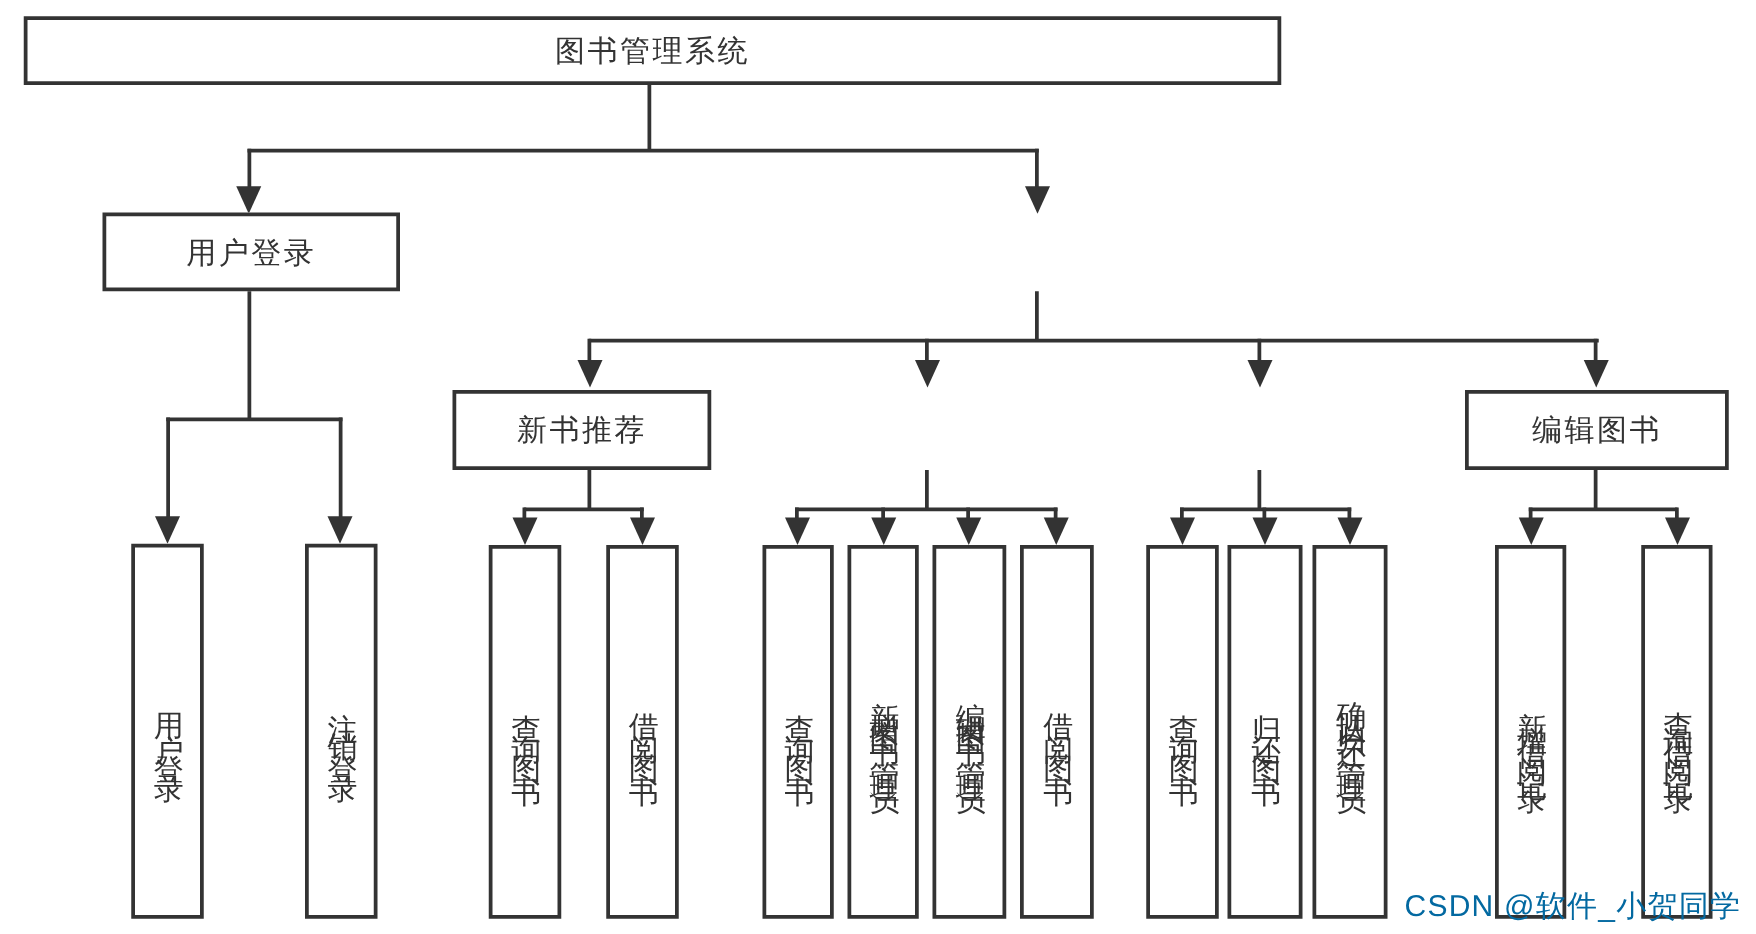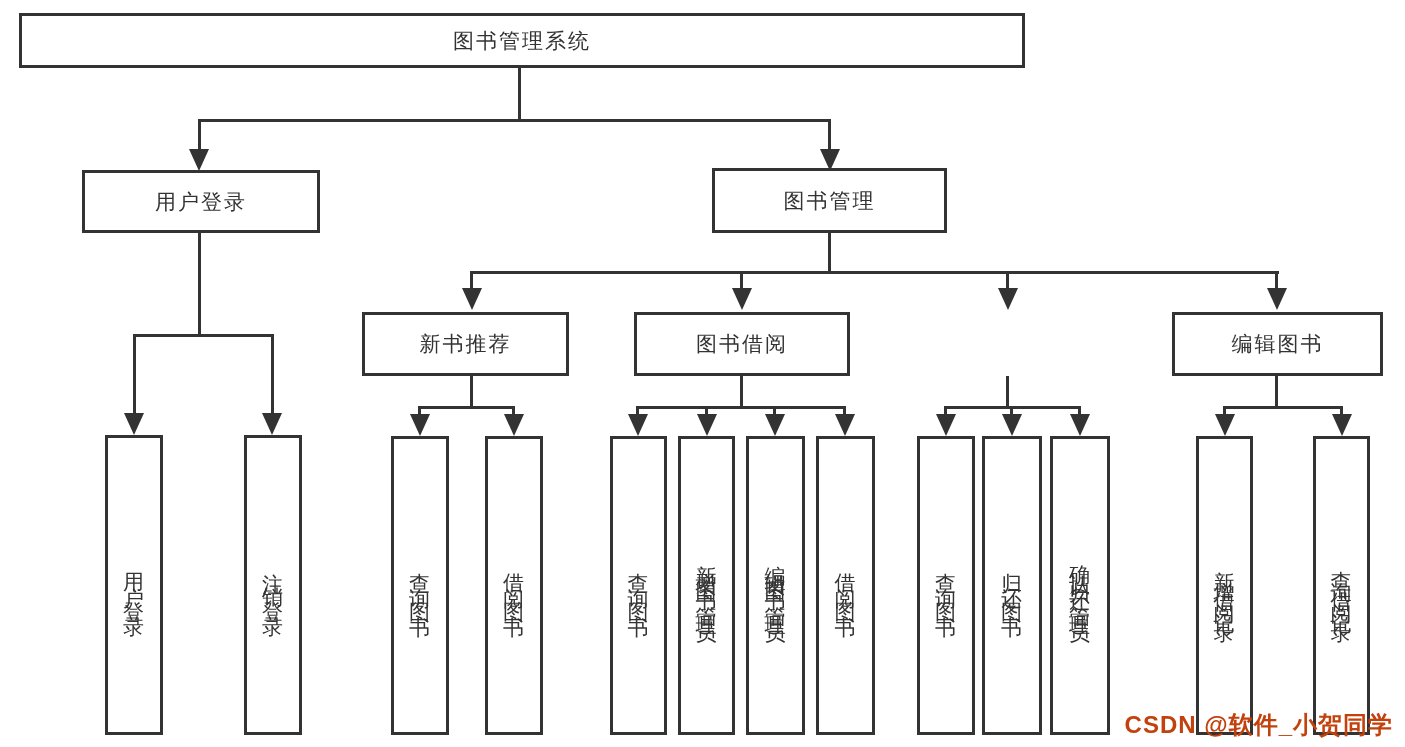--- a/index.html
+++ b/index.html
@@ -6,60 +6,57 @@
   .canvas {
     position:relative; width:1405px; height:747px; background:#ffffff;
     font-family:"Liberation Sans", sans-serif; overflow:hidden;
   }
   .box {
     position:absolute; box-sizing:border-box;
     border:3px solid #333333; background:#ffffff;
     display:flex; align-items:center; justify-content:center;
   }
   .box .lbl {
-    font-size:21px; color:#333333; letter-spacing:2px; white-space:nowrap;
+    font-size:24px; color:#333333; letter-spacing:2px; white-space:nowrap;
   }
   .vcol .lbl {
     writing-mode:vertical-rl; text-orientation:upright;
     letter-spacing:0.7em; line-height:1; white-space:normal;
   }
   .vcol.mid .lbl  { letter-spacing:0.5em; }
   .vcol.long .lbl { letter-spacing:0.4em; }
   .vline, .hline { position:absolute; background:#333333; }
   .ahead {
     position:absolute; width:0; height:0;
     border-left:10px solid transparent; border-right:10px solid transparent;
     border-top:22px solid #333333;
   }
   .watermark {
     position:absolute; right:12px; bottom:6px;
-    font-size:24px; color:#c2410c; letter-spacing:1px; white-space:nowrap;font-weight:bold;
+    font-size:24px; color:#0369a1; letter-spacing:1px; white-space:nowrap;
   }
 </style>
 </head>
 <body>
 
 <div class="canvas">
 
   <div class="box" style="left:19px; top:13px; width:1006px; height:55px">
     <span class="lbl">图书管理系统</span>
   </div>
 
   <div class="vline" style="left:518px; top:68px; width:3px; height:52px"></div>
   <div class="hline" style="left:198px; top:119px; width:633px; height:3px"></div>
   <div class="vline" style="left:198px; top:119px; width:3px; height:33px"></div>
   <div class="ahead" style="left:189px; top:149px"></div>
   <div class="vline" style="left:828px; top:119px; width:3px; height:33px"></div>
   <div class="ahead" style="left:820px; top:149px"></div>
 
   <div class="box" style="left:82px; top:170px; width:238px; height:63px">
     <span class="lbl">用户登录</span>
-  </div>
-  <div class="box" style="left:712px; top:168px; width:235px; height:65px">
-    <span class="lbl">图书管理</span>
   </div>
 
   <div class="vline" style="left:198px; top:233px; width:3px; height:102px"></div>
   <div class="hline" style="left:133px; top:334px; width:141px; height:3px"></div>
   <div class="vline" style="left:133px; top:334px; width:3px; height:80px"></div>
   <div class="ahead" style="left:124px; top:413px"></div>
   <div class="vline" style="left:271px; top:334px; width:3px; height:80px"></div>
   <div class="ahead" style="left:262px; top:413px"></div>
 
   <div class="box vcol" style="left:105px; top:435px; width:58px; height:300px">
@@ -75,23 +72,20 @@
   <div class="ahead" style="left:462px; top:288px"></div>
   <div class="vline" style="left:740px; top:271px; width:3px; height:18px"></div>
   <div class="ahead" style="left:732px; top:288px"></div>
   <div class="vline" style="left:1006px; top:271px; width:3px; height:18px"></div>
   <div class="ahead" style="left:998px; top:288px"></div>
   <div class="vline" style="left:1275px; top:271px; width:3px; height:18px"></div>
   <div class="ahead" style="left:1267px; top:288px"></div>
 
   <div class="box" style="left:362px; top:312px; width:207px; height:64px">
     <span class="lbl">新书推荐</span>
-  </div>
-  <div class="box" style="left:634px; top:312px; width:216px; height:64px">
-    <span class="lbl">图书借阅</span>
   </div>
   <div class="box" style="left:1172px; top:312px; width:211px; height:64px">
     <span class="lbl">编辑图书</span>
   </div>
 
   <div class="vline" style="left:470px; top:376px; width:3px; height:32px"></div>
   <div class="hline" style="left:419px; top:406px; width:96px; height:3px"></div>
   <div class="vline" style="left:418px; top:406px; width:3px; height:10px"></div>
   <div class="ahead" style="left:410px; top:414px"></div>
   <div class="vline" style="left:512px; top:406px; width:3px; height:10px"></div>

